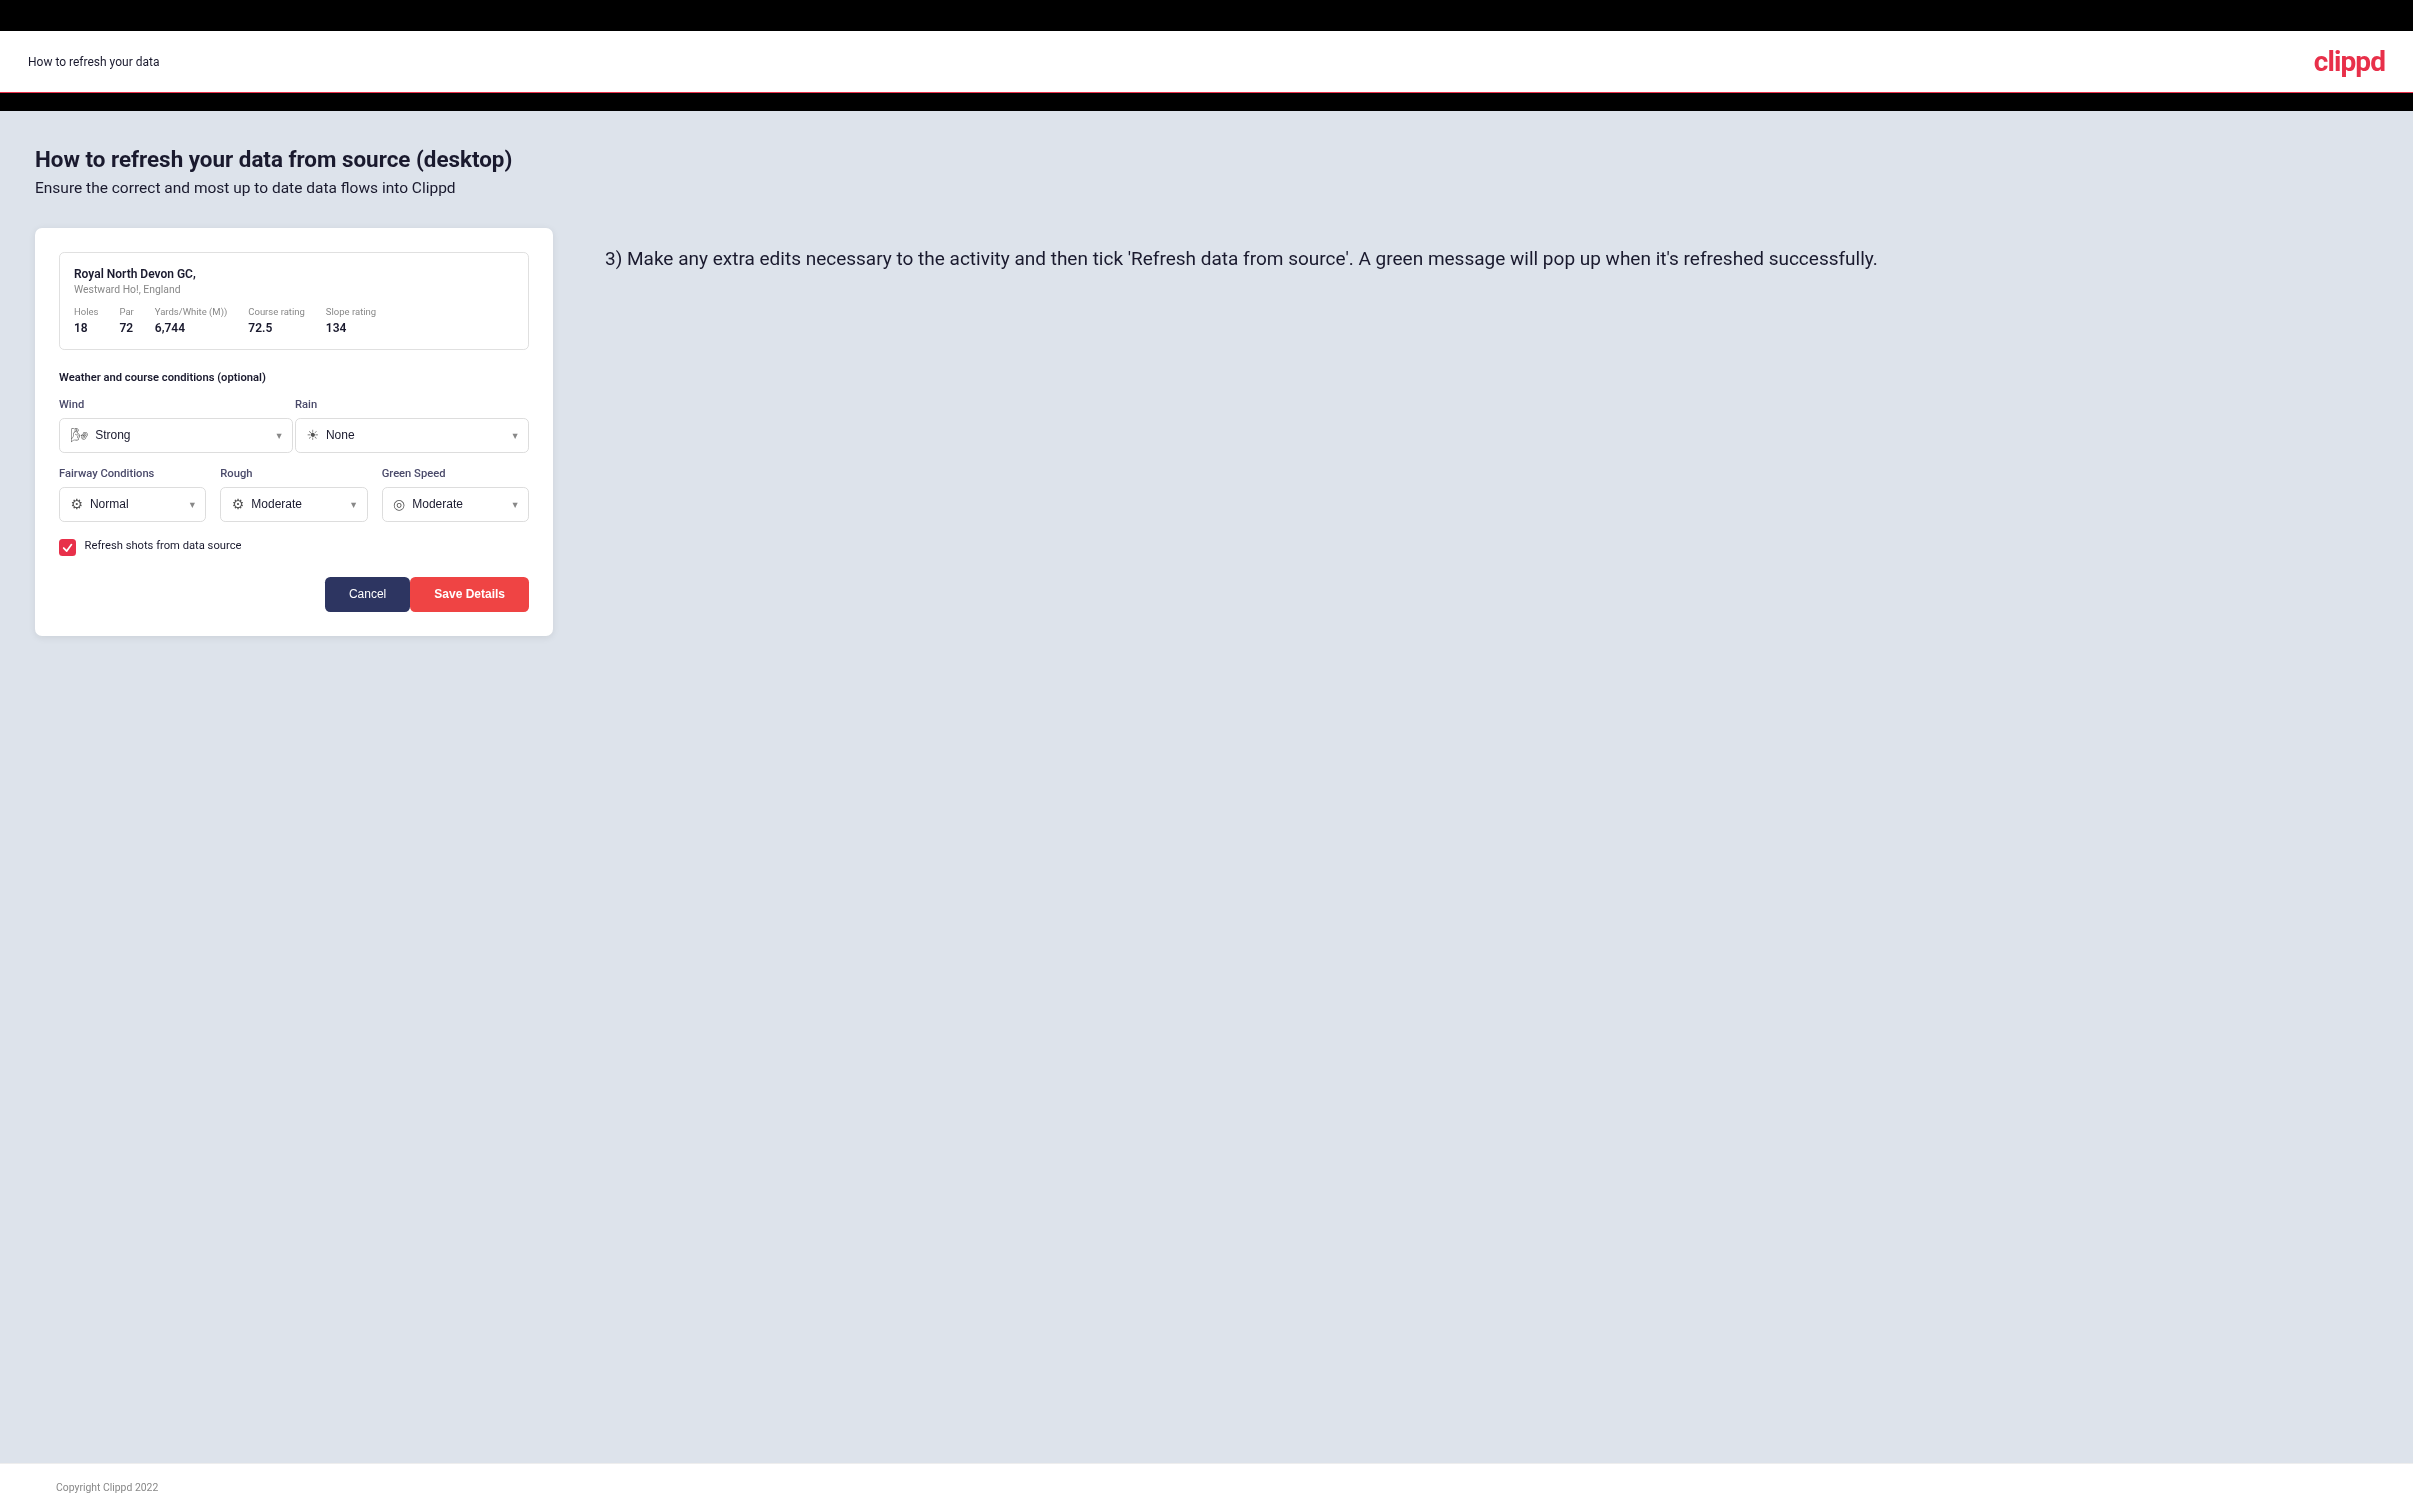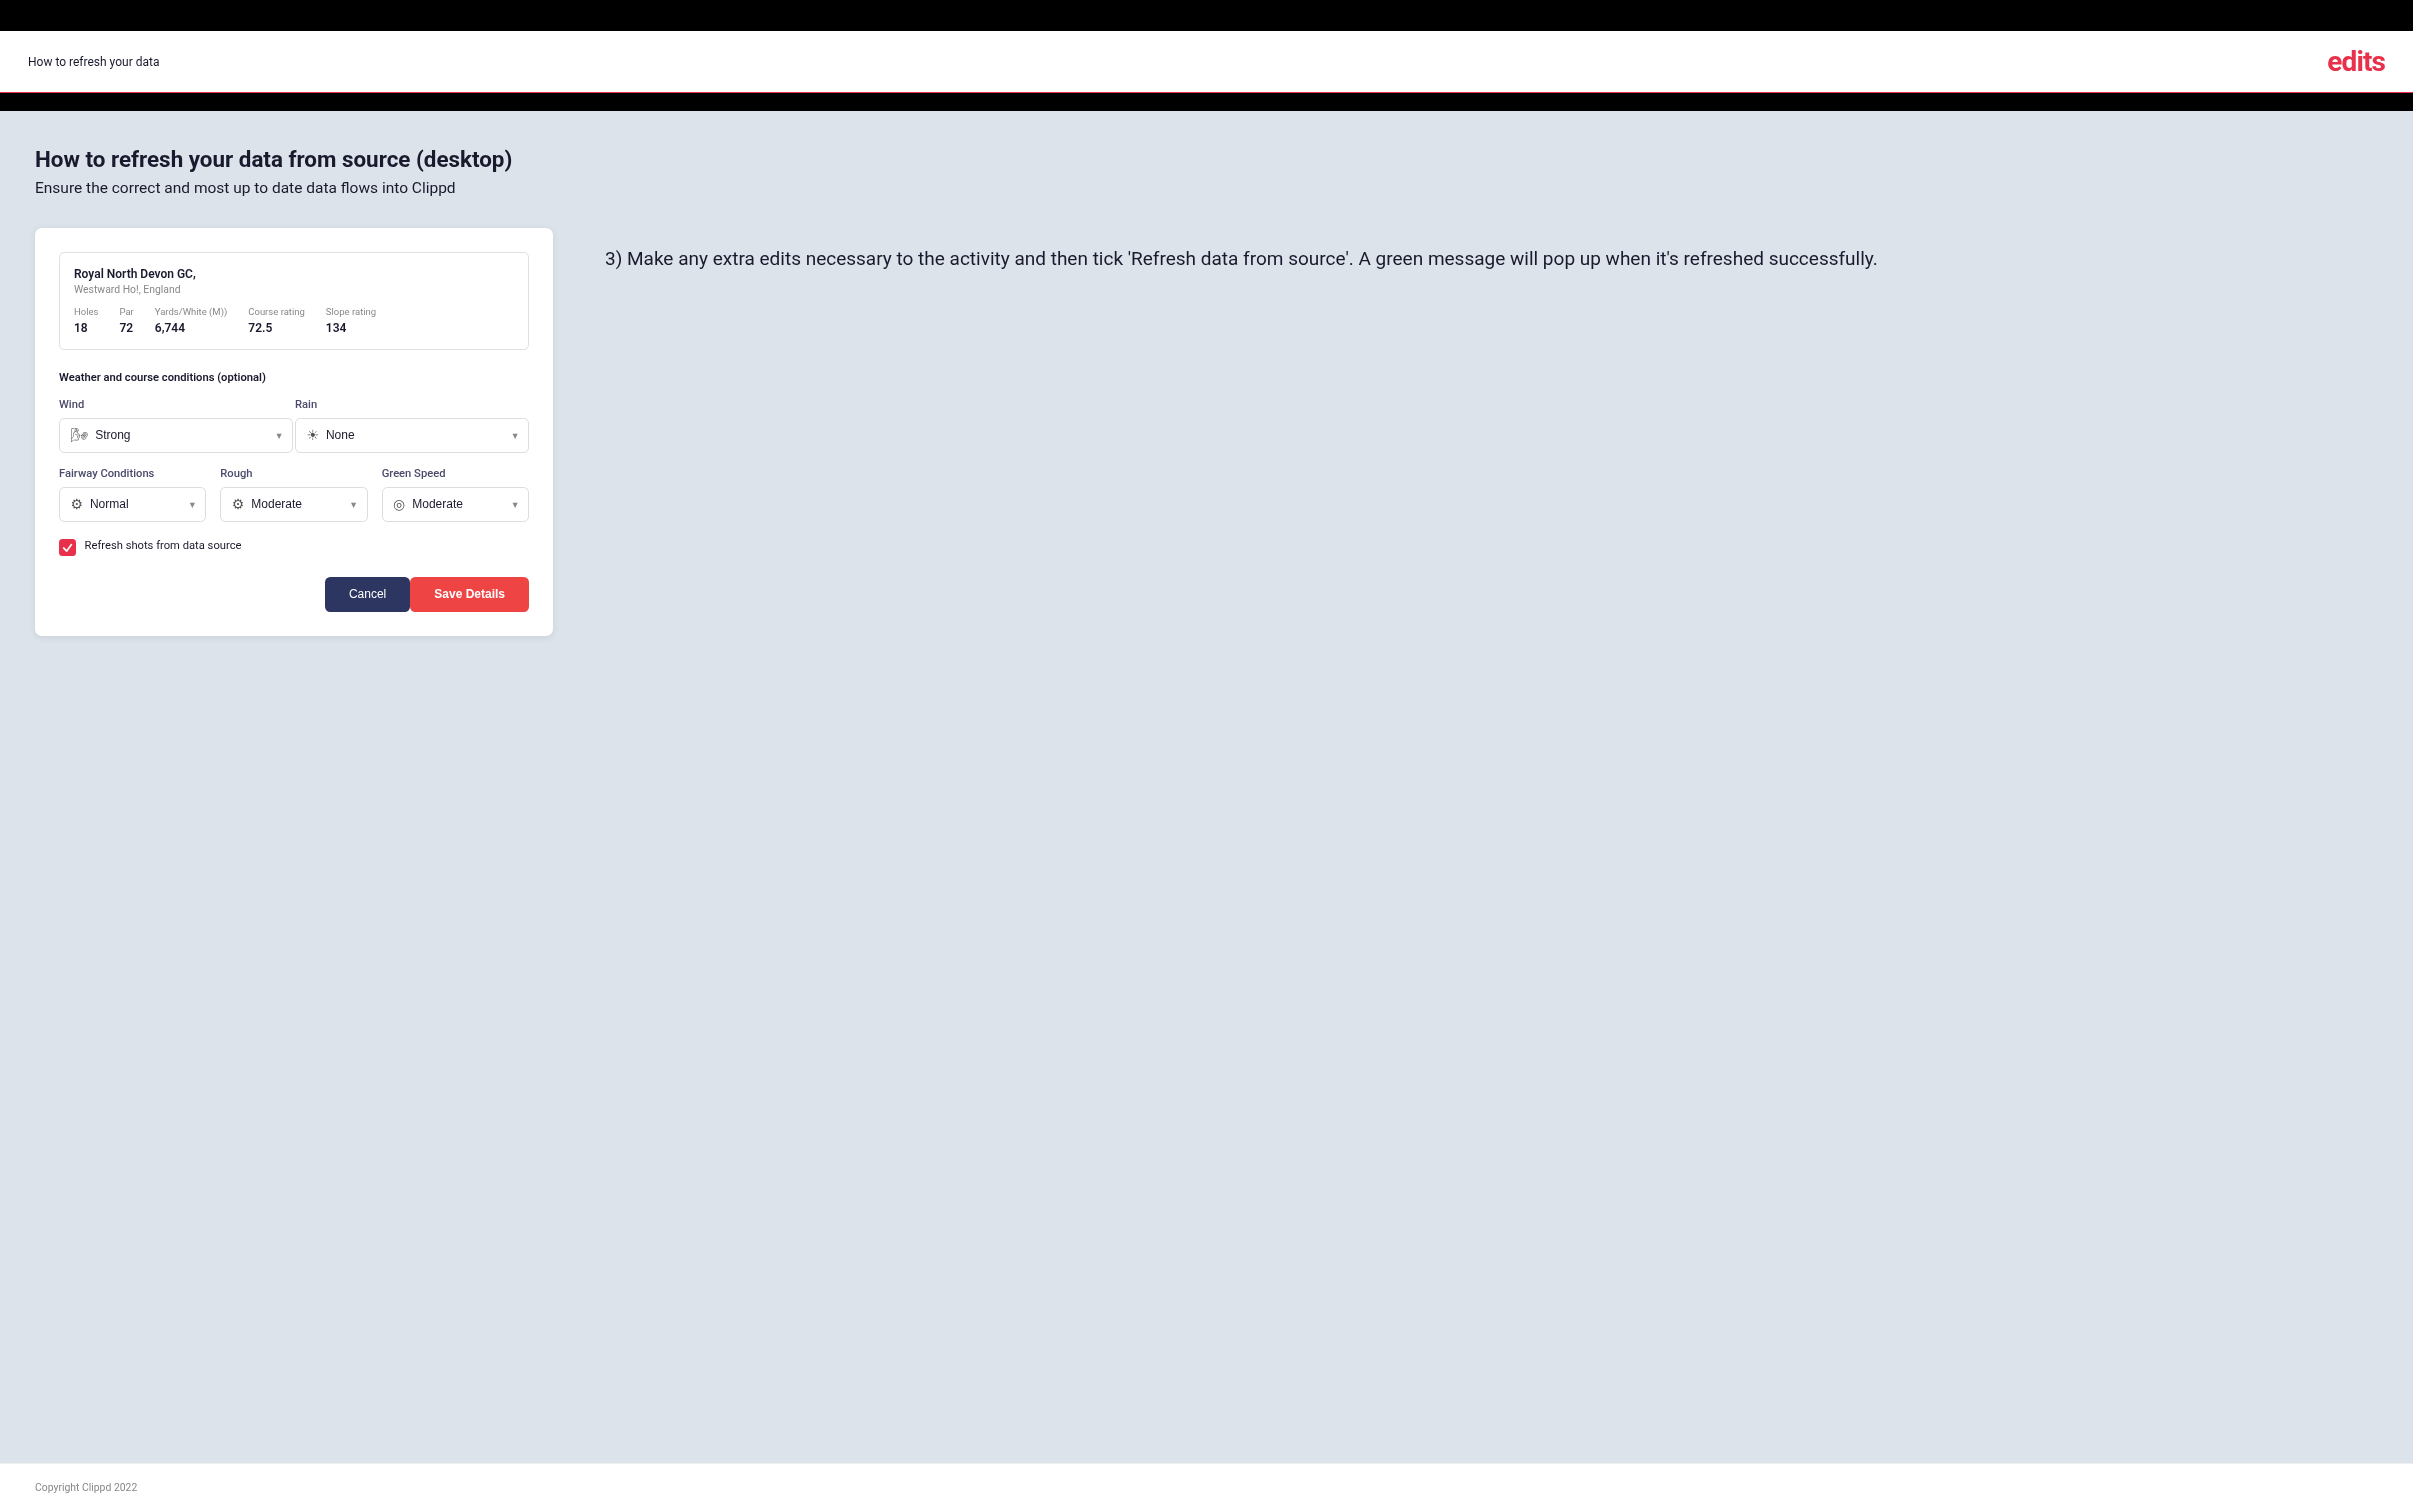--- a/index.html
+++ b/index.html
@@ -271,30 +271,31 @@
       font-weight: 400;
     }
     .footer {
       background: #fff;
       padding: 14px 35px;
       border-top: 0.9px solid #eee;
     }
     .footer-text {
       font-size: 10.4px;
       color: #888;
+      margin-left: 21px;
     }
   </style>
 </head>
 <body>
 
 <div class="top-bar"></div>
 
 <div class="header">
   <span class="header-title">How to refresh your data</span>
-  <span class="logo">edits</span>
+  <span class="logo">clippd</span>
 </div>
 
 <div class="main-content">
   <h1 class="page-heading">How to refresh your data from source (desktop)</h1>
   <p class="page-subheading">Ensure the correct and most up to date data flows into Clippd</p>
 
   <div class="content-area">
     <div class="form-card">
 
 

